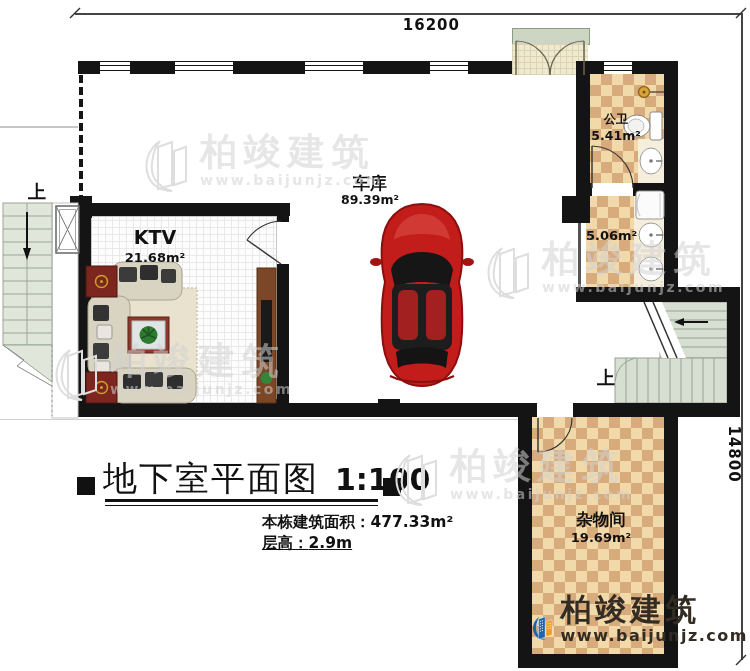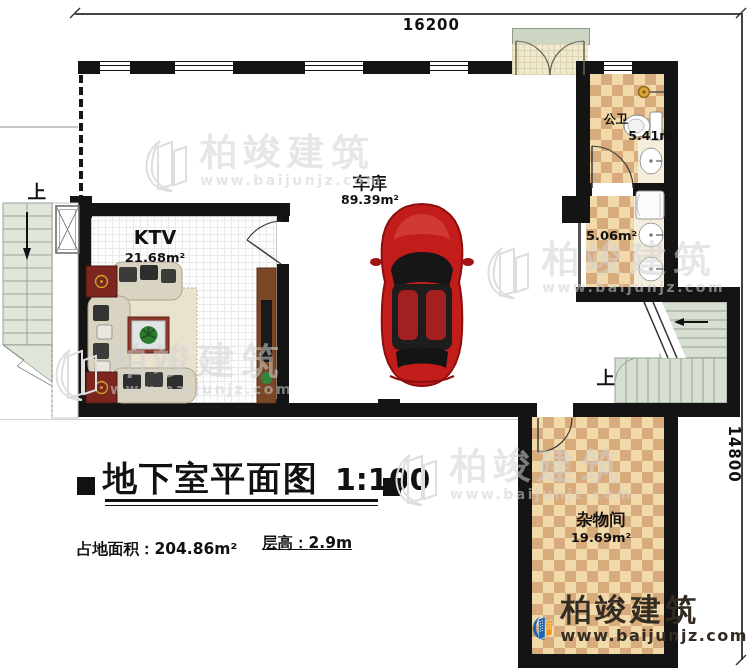--- a/index.html
+++ b/index.html
@@ -23,21 +23,21 @@
   .uplabel{position:absolute;font-weight:bold;font-size:18px;z-index:30;}
   .dimtext{position:absolute;font-weight:bold;font-size:15px;letter-spacing:1px;z-index:30;text-align:center;}
   .dashline{position:absolute;border-left:4px dashed #161616;width:0;}
   .grayline{position:absolute;background:#c6c6c6;}
   .bullet{position:absolute;width:18px;height:18px;background:#111;}
   .wm{position:absolute;display:flex;align-items:flex-start;z-index:40;pointer-events:none;
       color:rgba(210,210,210,0.55);}
   .wm .wmtxt .big{font-size:37px;font-weight:bold;letter-spacing:7px;line-height:1;white-space:nowrap;}
   .wm .wmtxt .small{font-size:14px;font-weight:bold;letter-spacing:2.5px;line-height:1;margin-top:3px;white-space:nowrap;}
   .titlerow{position:absolute;left:103px;top:456px;white-space:nowrap;}
-  .titlemain{font-size:34px;font-weight:bold;letter-spacing:2px;}
+  .titlemain{font-size:34px;font-weight:normal;letter-spacing:2px;}
   .titlescale{font-size:30px;font-weight:bold;margin-left:16px;}
   .stat{position:absolute;font-size:15.5px;font-weight:bold;white-space:nowrap;z-index:35;}
   svg{display:block;}
   .noevt{pointer-events:none;}
 </style>
 </head>
 <body>
 
 <div id="plan">
 
@@ -258,21 +258,21 @@
     <line x1="736" y1="665" x2="746" y2="655" stroke="#333" stroke-width="1.5"></line>
   </svg>
 
   <div class="roomname" style="left:120px;top:228px;width:70px;font-size:19px;">KTV</div>
   <div class="roomarea" style="left:115px;top:251px;width:80px;font-size:13px;">21.68m²</div>
 
   <div class="roomname" style="left:335px;top:175px;width:70px;font-size:17px;">车库</div>
   <div class="roomarea" style="left:335px;top:194px;width:70px;font-size:12.5px;">89.39m²</div>
 
   <div class="roomname" style="left:593px;top:113px;width:46px;font-size:12px;">公卫</div>
-  <div class="roomarea" style="left:591px;top:130px;width:50px;font-size:12.5px;padding-left:37px;">5.41m²</div>
+  <div class="roomarea" style="left:591px;top:130px;width:50px;font-size:12.5px;">5.41m²</div>
 
   <div class="roomarea" style="left:586px;top:229px;width:50px;font-size:13px;">5.06m²</div>
 
   <div class="roomname" style="left:562px;top:511px;width:78px;font-size:16.5px;">杂物间</div>
   <div class="roomarea" style="left:562px;top:531px;width:78px;font-size:13px;">19.69m²</div>
 
   <div class="wm" style="left:140px;top:133px;">
     <svg width="52" height="62" viewBox="0 0 52 62">
       <path d="M20,8 C8,16 4,30 8,42 C11,52 20,58 32,58 C18,54 10,44 12,30 C13,20 16,12 20,8 Z" fill="none" stroke="#dedede" stroke-width="2"></path>
       <polygon points="18,14 32,9 32,52 18,56" fill="none" stroke="#dedede" stroke-width="2"></polygon>
@@ -318,22 +318,22 @@
   </div>
 
   <div class="bullet" style="left:77px;top:477px;"></div>
   <div class="titlerow">
     <span class="titlemain">地下室平面图</span><span class="titlescale">1:100</span>
   </div>
   <div class="bullet" style="left:383px;top:478px;"></div>
   <div class="grayline" style="left:105px;top:499px;width:273px;height:3px;background:#111;"></div>
   <div class="grayline" style="left:105px;top:505px;width:273px;height:1px;background:#111;"></div>
 
-  <div class="stat" style="left:77px;top:539px;">
-    <span>占地面积：</span><span>204.86m²</span>
+  <div class="stat" style="left:262px;top:512px;">
+    <span>本栋建筑面积：</span><span>477.33m²</span>
   </div>
   <div class="stat" style="left:262px;top:533px;text-decoration:underline;">
     <span>层高：</span><span>2.9m</span>
   </div>
 
   <div class="abs" style="left:530px;top:592px;width:218px;height:72px;z-index:50;display:flex;align-items:flex-start;">
     <svg width="60" height="70" viewBox="0 0 60 70">
       <path d="M24,10 C10,18 4,34 9,48 C13,60 24,67 38,66 C22,61 13,50 15,34 C16,23 19,15 24,10 Z" fill="#1d64b0"></path>
       <polygon points="21,16 37,10 37,60 21,65" fill="#1d64b0" stroke="#fff" stroke-width="1"></polygon>
       <polygon points="39,22 54,17 54,54 39,59" fill="#f29a1d" stroke="#fff" stroke-width="1"></polygon>

